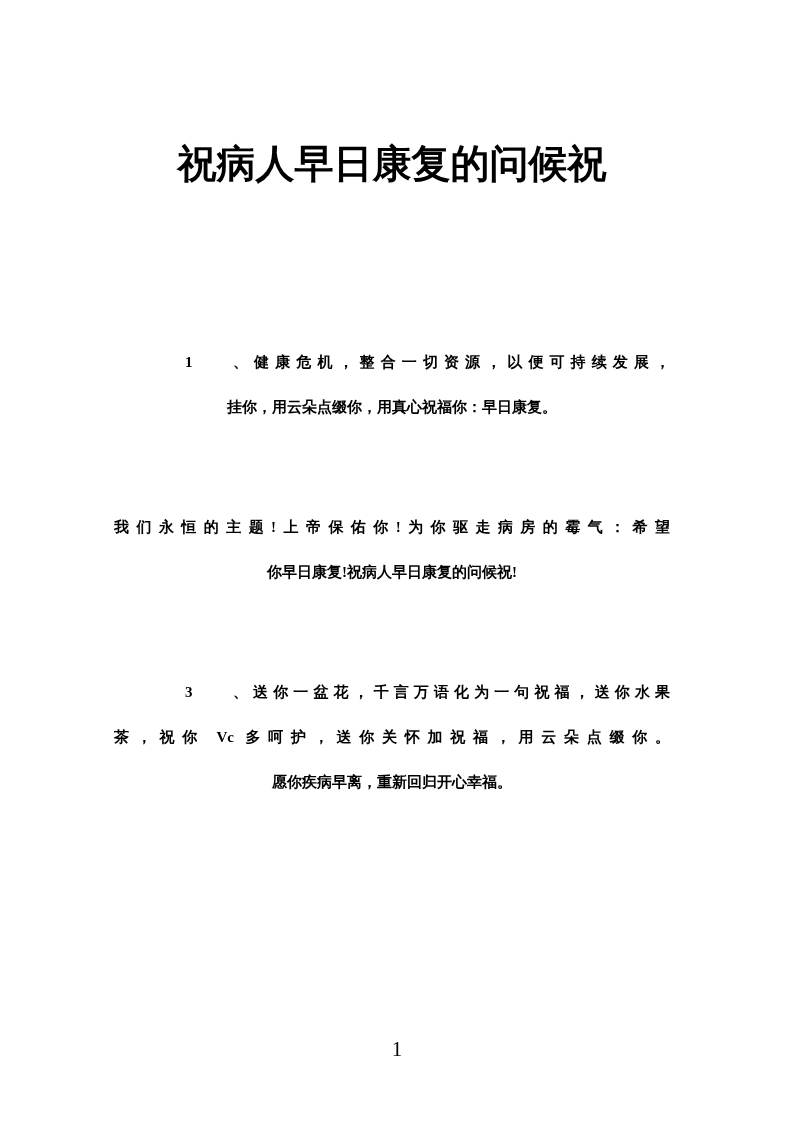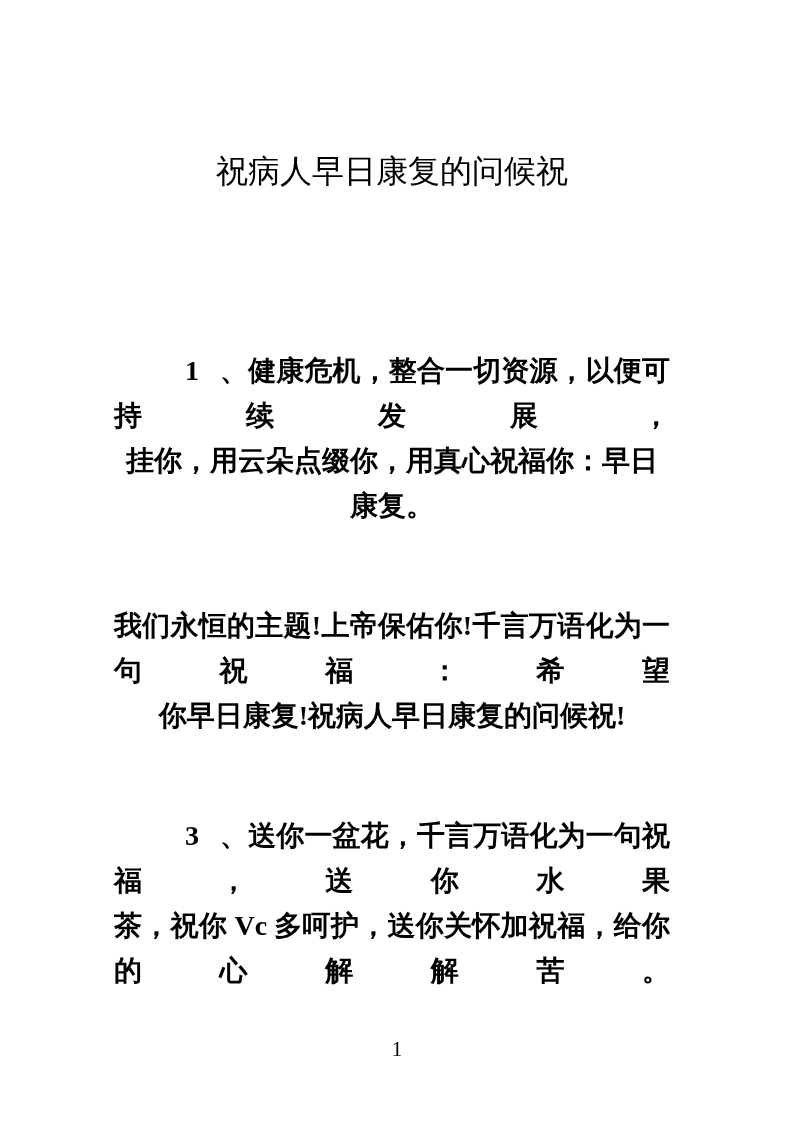--- a/index.html
+++ b/index.html
@@ -14,34 +14,34 @@
     margin: 0 auto;
     background: #ffffff;
     color: #000000;
     font-family: "Liberation Serif", "DejaVu Serif", serif;
     font-weight: bold;
     box-sizing: border-box;
     padding: 128px 124px 0 114px;
     overflow: hidden;
   }
   .title {
-    margin: 8px;
-    font-size: 32px;
+    margin: 0;
+    font-size: 39px;
     line-height: 71px;
     text-align: center;
-    font-weight: normal;
+    font-weight: bold;
     letter-spacing: 0;
   }
   .title-line {
     display: block;
     white-space: nowrap;
   }
   .body-text {
     margin-top: 141px;
-    font-size: 28px;
+    font-size: 15px;
     line-height: 45px;
   }
   .para {
     margin: 0 0 75px 0;
   }
   .line {
     text-align: center;
   }
   .line.justify {
     text-align: justify;
@@ -75,28 +75,29 @@
   <div class="body-text">
 
     <div class="para">
       <div class="line justify">
         <span class="num">1、</span><span>健康危机，整合一切资源，以便可持续发展，</span>
       </div>
       <div class="line">挂你，用云朵点缀你，用真心祝福你：早日康复。</div>
     </div>
 
     <div class="para">
-      <div class="line justify">我们永恒的主题!上帝保佑你!千言万语化为一句祝福：希望</div>
+      <div class="line justify">我们永恒的主题!上帝保佑你!为你驱走病房的霉气：希望</div>
       <div class="line">你早日康复!祝病人早日康复的问候祝!</div>
     </div>
 
     <div class="para">
       <div class="line justify">
         <span class="num">3、</span><span>送你一盆花，千言万语化为一句祝福，送你水果</span>
       </div>
-      <div class="line justify">茶，祝你 Vc 多呵护，送你关怀加祝福，给你的心解解苦。</div>
+      <div class="line justify">茶，祝你 Vc 多呵护，送你关怀加祝福，用云朵点缀你。</div>
+      <div class="line">愿你疾病早离，重新回归开心幸福。</div>
     </div>
 
   </div>
 
   <div class="page-number">1</div>
 
 </div>
 
 </body></html>

